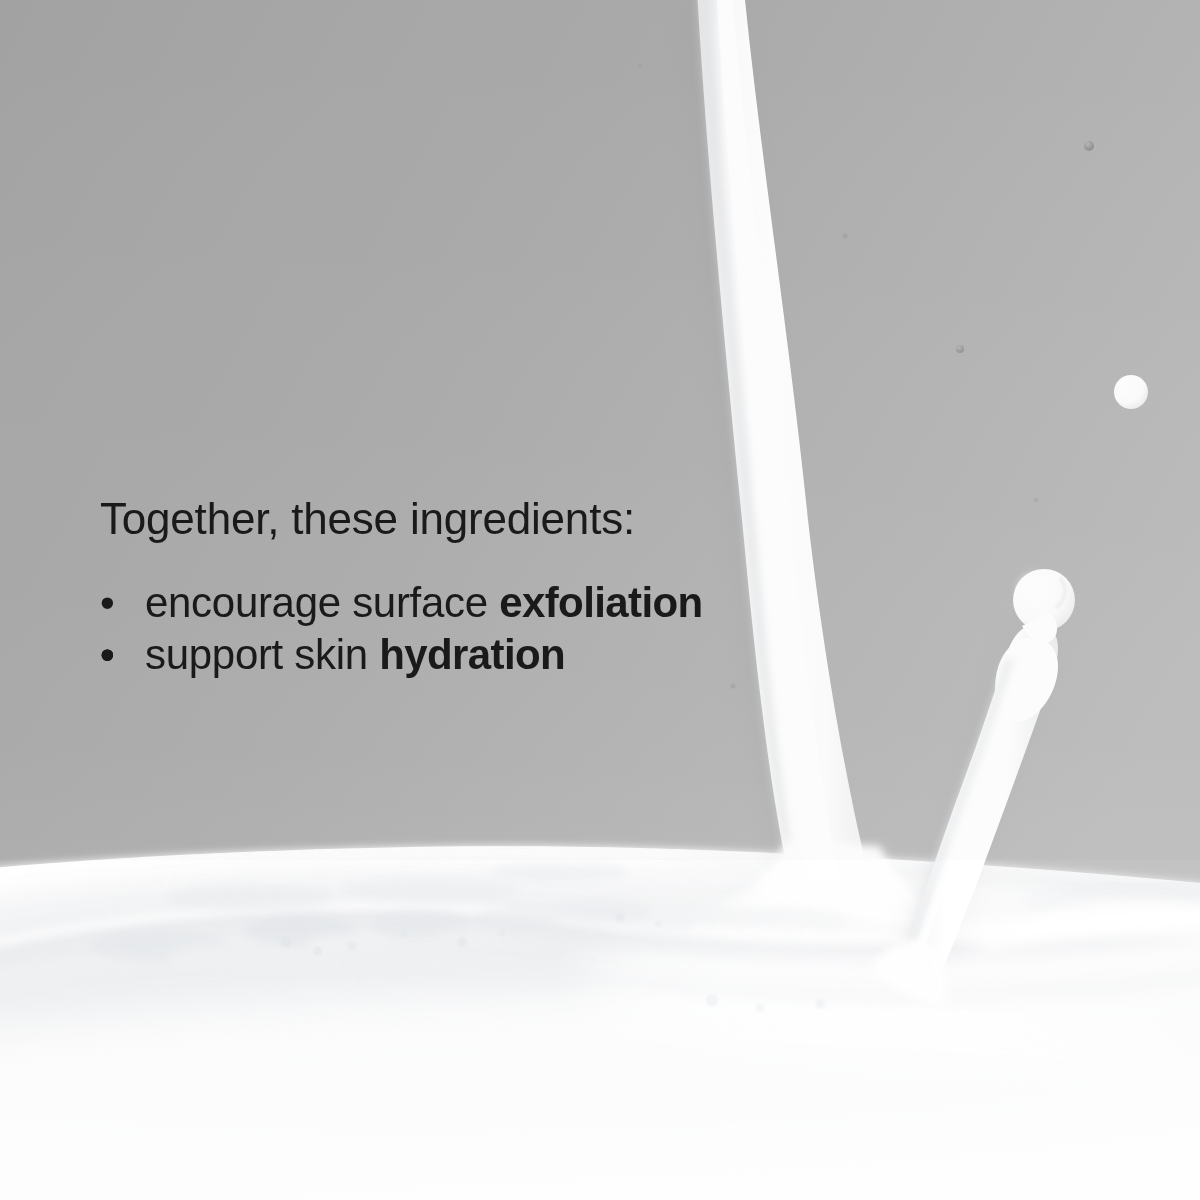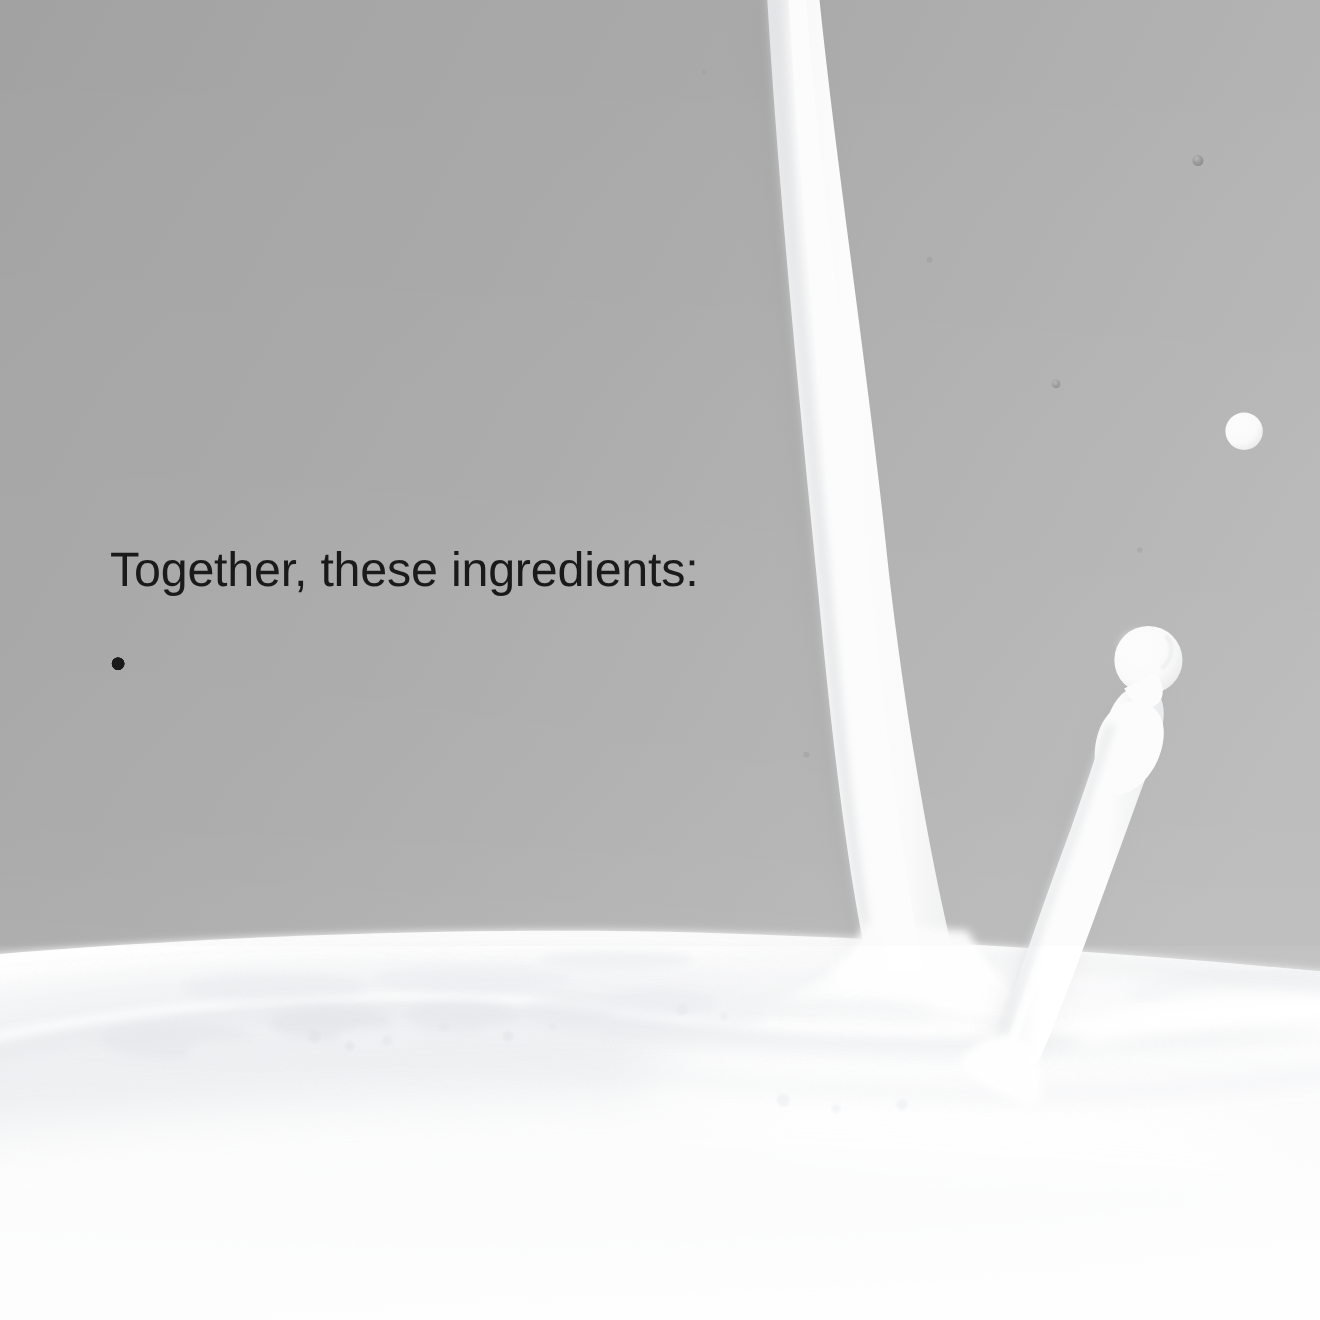--- a/index.html
+++ b/index.html
@@ -317,20 +317,20 @@
         <circle cx="1036" cy="500" r="2.4" fill="#a2a2a2" opacity="0.45"></circle>
       </g>
 
       <rect x="0" y="0" width="1200" height="860" fill="#000000" opacity="0.012"></rect>
     </svg>
   </div>
 
   <div id="copy-block">
     <h1 id="heading">Together, these ingredients:</h1>
     <ul id="benefit-list">
+        <li><span class="bullet-dot">•</span><span><span>encourage surface </span><span class="em">exfoliation</span></span></li>
         <li><span class="bullet-dot">•</span></li>
         <li><span class="bullet-dot">•</span></li>
-        <li><span class="bullet-dot">•</span></li>
-        <li><span class="bullet-dot">•</span></li>
+        <li><span class="bullet-dot">•</span><span><span>support skin </span><span class="em">hydration</span></span></li>
       </ul>
   </div>
 
 </div>
 
 </body></html>

